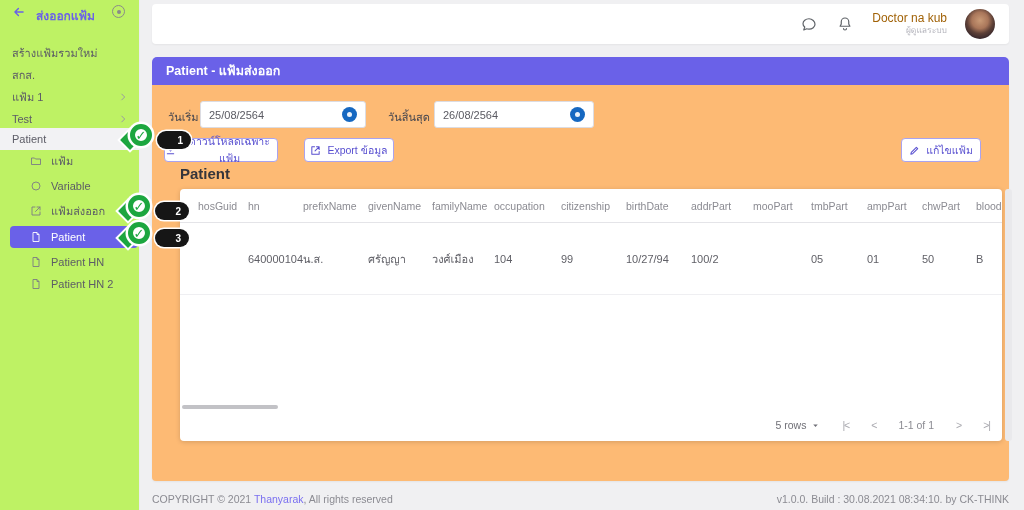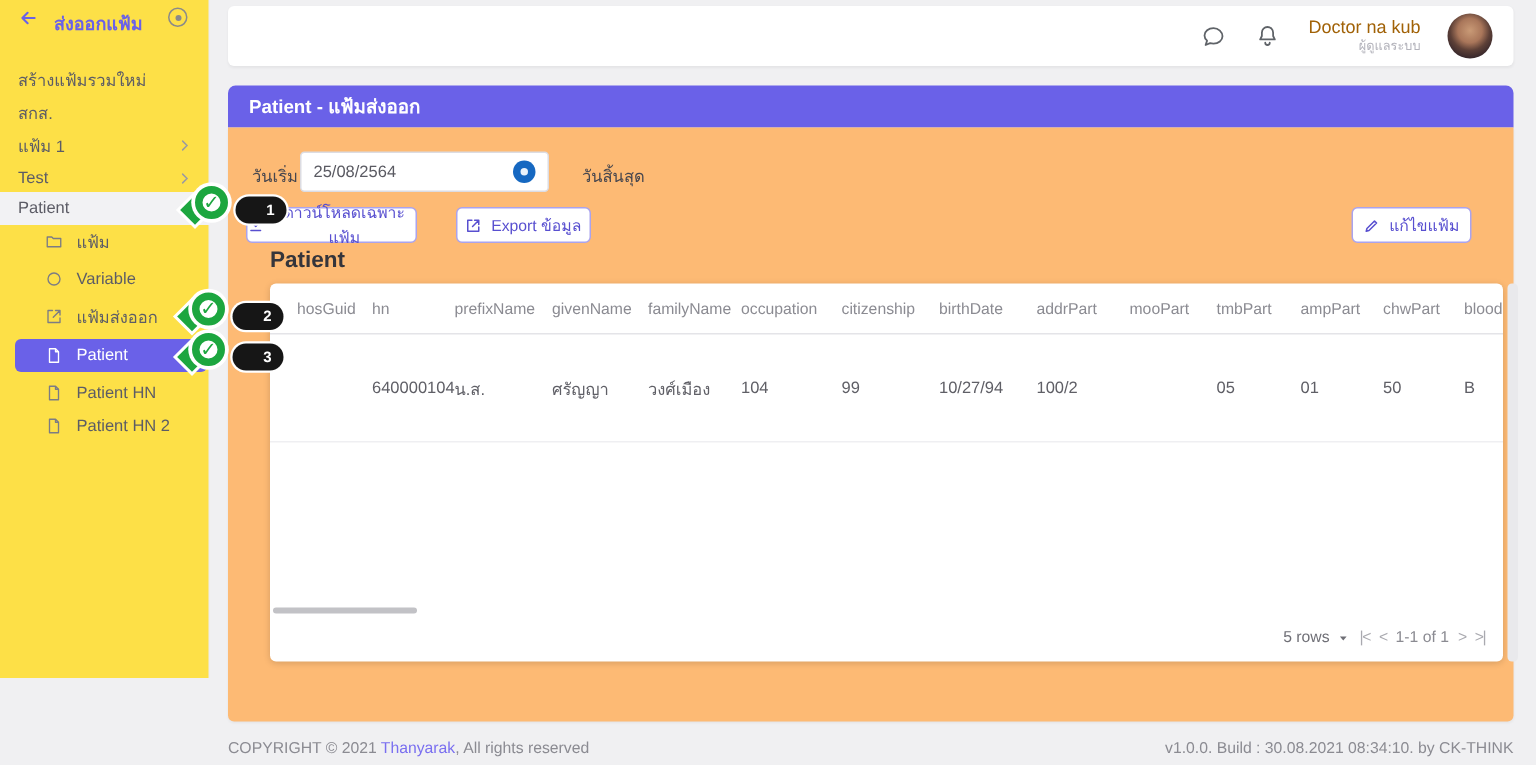--- a/index.html
+++ b/index.html
@@ -3,22 +3,22 @@
 <meta charset="utf-8">
 <style>
   * { margin:0; padding:0; box-sizing:border-box; }
   html,body { width:1024px; height:510px; }
   body {
     font-family:"Liberation Sans","DejaVu Sans",sans-serif;
     background:#f0f0f2; position:relative; overflow:hidden;
     -webkit-font-smoothing:antialiased;
   }
   
-  .sidebar { position:absolute; left:0; top:0; width:140px; height:452px;
-    background:#fde047; border-right:1px solid #ececf0; z-index:2; }
+  .sidebar { position:absolute; left:0; top:0; width:140px; height:510px;
+    background:#bef264; border-right:1px solid #ececf0; z-index:2; }
   .sb-header { position:absolute; left:0; top:8; width:100%; height:24px; }
   .sb-back { position:absolute; left:12px; top:5px; width:14px; height:14px; cursor:pointer; }
   .sb-title { position:absolute; left:36px; top:6px; font-size:12px; font-weight:700; color:#6a61e8; }
   .sb-target { position:absolute; right:14px; top:5px; width:13px; height:13px; border:1.5px solid #8a8a8a;
     border-radius:50%; }
   .sb-target::after { content:""; position:absolute; left:50%; top:50%; width:4px; height:4px;
     margin:-2px 0 0 -2px; background:#8a8a8a; border-radius:50%; }
   .sb-item { position:absolute; left:0; width:140px; height:22px; font-size:11px; color:#5c5c66;
     display:flex; align-items:center; padding-left:12px; cursor:pointer; }
   .sb-item .chev { position:absolute; right:12px; top:6px; }
@@ -63,21 +63,21 @@
   .thead .cell { font-size:10.5px; color:#8b8b92; }
   .tdata { height:72px; align-items:center; border-bottom:1px solid #efeff2; }
   .tdata .cell { font-size:11px; color:#5f5f66; }
   .cell { flex-shrink:0; text-align:left; white-space:nowrap; }
   .w0{width:50px}.w1{width:55px}.w2{width:65px}.w3{width:64px}.w4{width:62px}.w5{width:67px}
   .w6{width:65px}.w7{width:65px}.w8{width:62px}.w9{width:58px}.w10{width:56px}.w11{width:55px}
   .w12{width:54px}.w13{width:60px}
   .hthumb { position:absolute; left:2px; top:216px; width:96px; height:4px; background:#c2c2c6;
     border-radius:2px; cursor:grab; }
   .pagination { position:absolute; right:12px; bottom:0; height:32px; display:flex; align-items:center;
-    gap:6px; font-size:10.5px; color:#8b8b92;justify-content:flex-end; }
+    gap:22px; font-size:10.5px; color:#8b8b92;justify-content:flex-end; }
   .pg-rows { display:flex; align-items:center; gap:5px; cursor:pointer; color:#6f6f76; }
   .pg-nav { cursor:pointer; letter-spacing:-1px; color:#a9a9af; }
   .vtrack { position:absolute; left:853px; top:104px; width:7px; height:252px; background:#e9e9ec; border-radius:3px; }
   
   .footer-left { position:absolute; left:152px; top:493px; font-size:10.5px; color:#8b8b92; }
   .footer-left .lnk { color:#7a6ff0; cursor:pointer; }
   .footer-right { position:absolute; right:15px; top:493px; font-size:10.5px; color:#8b8b92; }
   
   .marker { position:absolute; width:75px; height:34px; z-index:10; }
   .m-tip { position:absolute; left:4px; top:10px; width:14px; height:14px; background:#1ca63f;
@@ -207,20 +207,24 @@
 </div>
 
 <div class="card">
 
   <div class="f-label" style="left:16px">วันเริ่ม</div>
   <div class="f-input" style="left:48px; width:166px">
     <span class="val">25/08/2564</span>
     <span class="blue-dot"></span>
   </div>
   <div class="f-label" style="left:236px">วันสิ้นสุด</div>
+  <div class="f-input" style="left:282px; width:160px">
+    <span class="val">26/08/2564</span>
+    <span class="blue-dot"></span>
+  </div>
 
   <button class="btn" style="left:12px; width:114px">
     <span>
       <svg width="11" height="11" viewBox="0 0 24 24" fill="none" stroke="#584fd0" stroke-width="2.2" stroke-linecap="round" stroke-linejoin="round">
           <path d="M12 4v9M8.5 9.5L12 13l3.5-3.5M5 19h14"></path>
         </svg>
     </span>
     <span>ดาวน์โหลดเฉพาะแฟ้ม</span>
   </button>
   <button class="btn" style="left:152px; width:90px">

